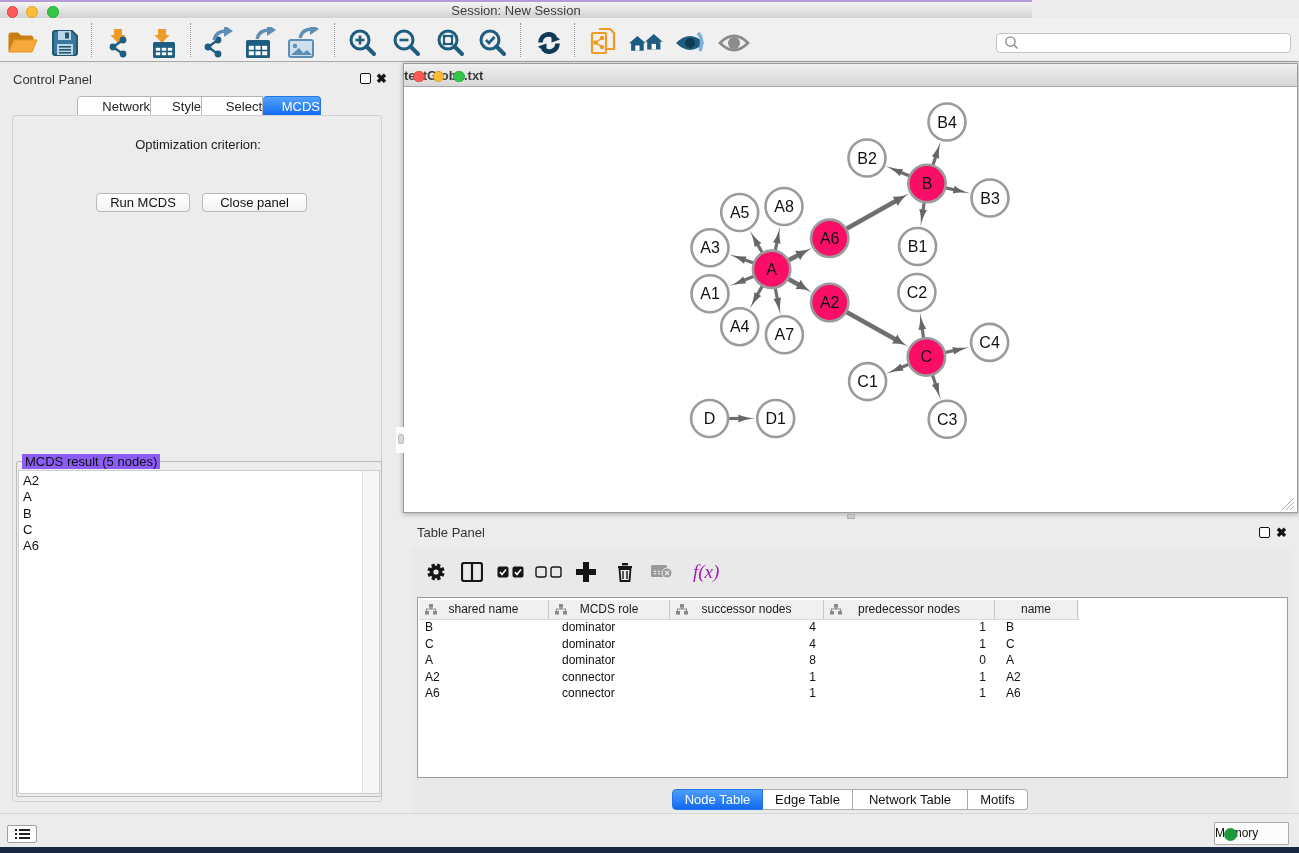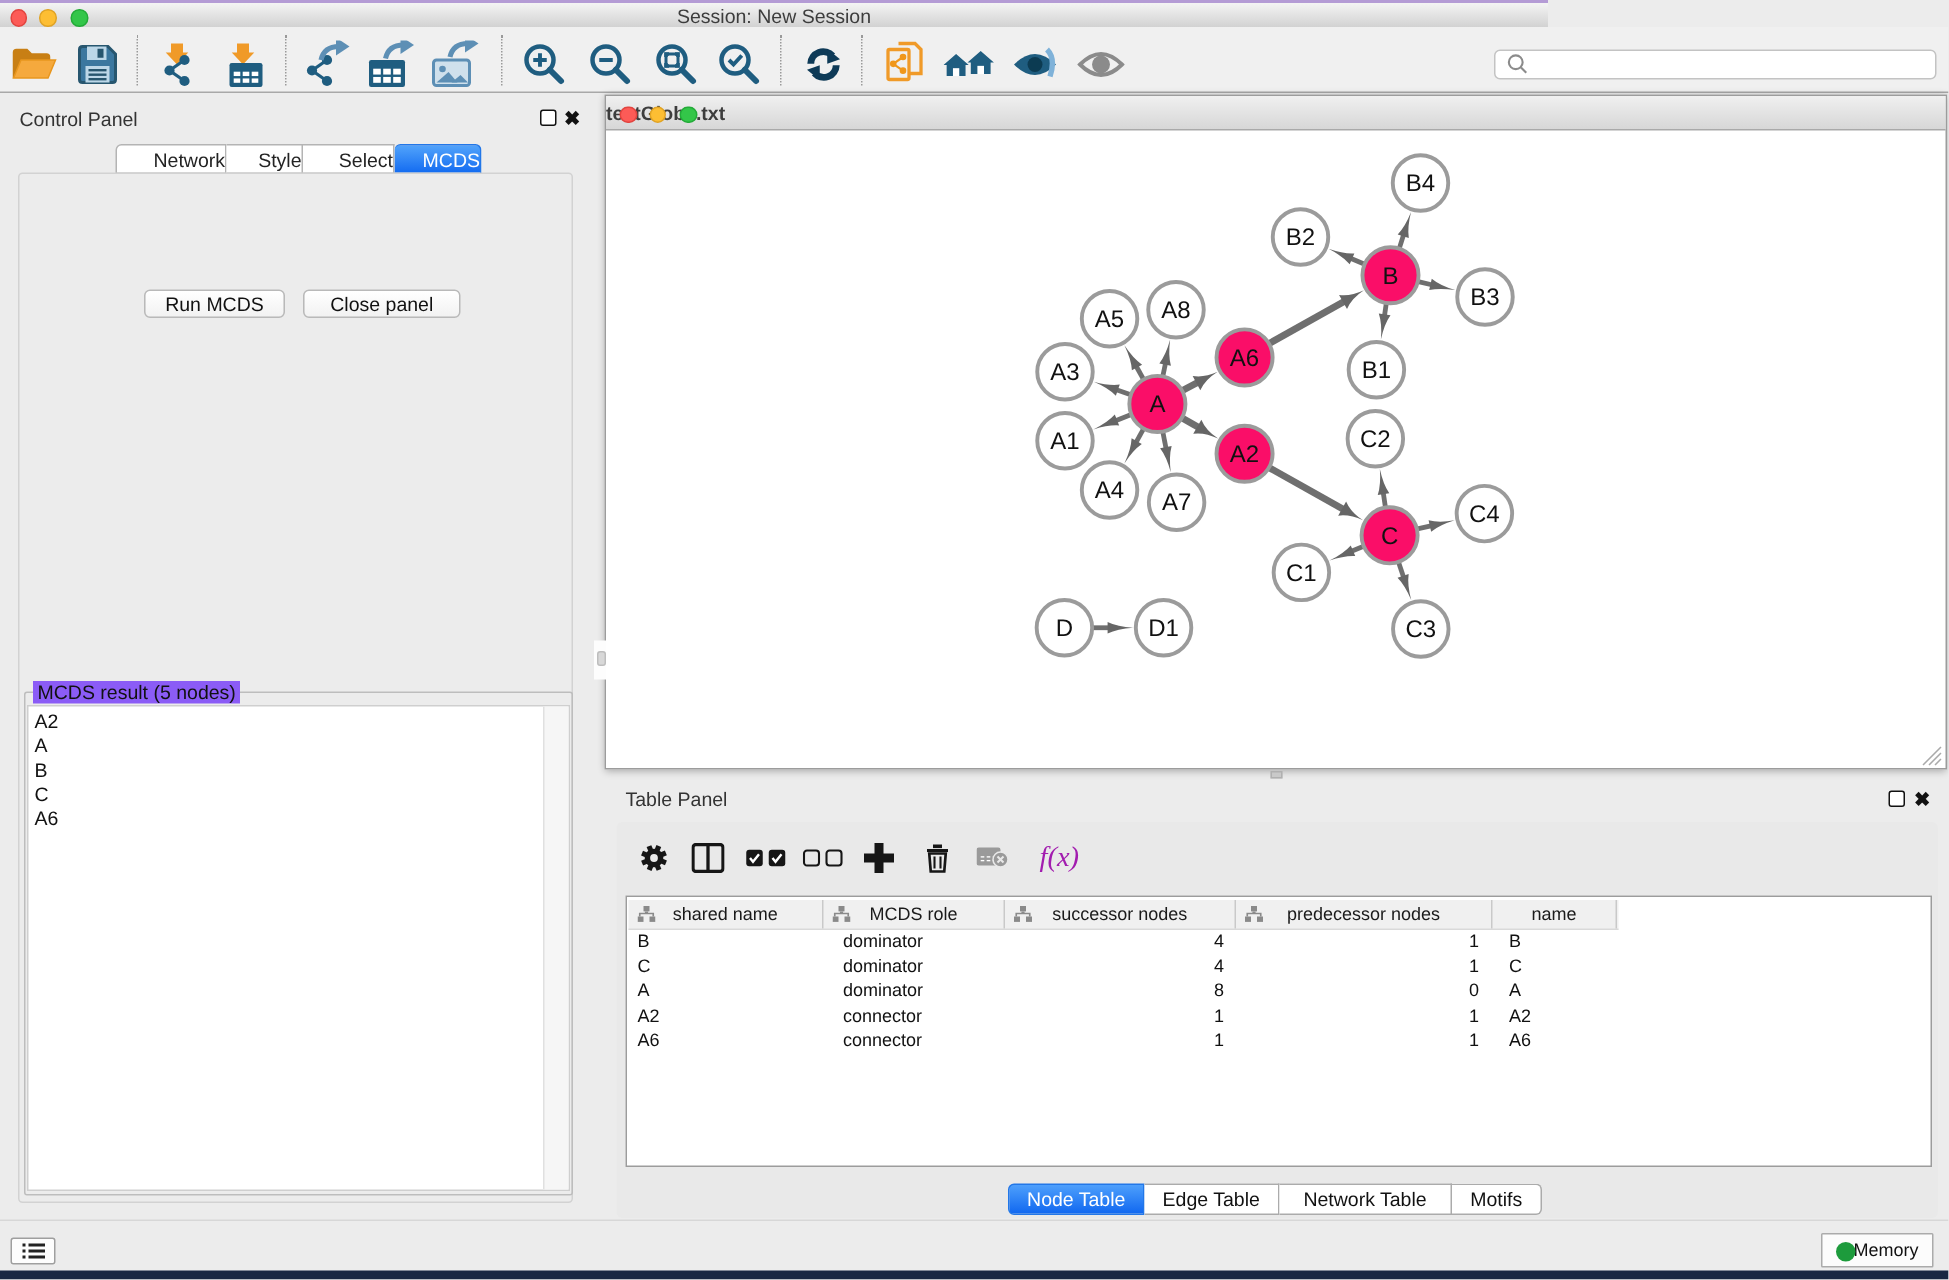--- a/index.html
+++ b/index.html
@@ -41,21 +41,21 @@
 #tbox{position:absolute;left:411px;top:548px;width:881px;height:264px;background:#e9e9e9;border-radius:4px}
 #ttools{position:absolute;left:6px;top:4px;width:869px;height:40px}
 #ttable{position:absolute;left:6px;top:49px;width:871px;height:181px;background:#fff;border:1px solid #9c9c9c}
 #thead{position:absolute;left:1px;top:2px;width:660px;height:20px;background:#f0f0f0;border-bottom:1px solid #d9d9d9;font-size:12px;color:#1a1a1a}
 .th{position:absolute;top:0;height:19px;border-right:1px solid #c9c9c9;text-align:center;line-height:19px}
 .trow{position:absolute;font-size:12px;color:#111;height:16.4px;line-height:16.4px;white-space:nowrap}
 .bt{position:absolute;top:241px;height:21px;font-size:13px;color:#111;background:#fff;border:1px solid #ababab;border-left:none;text-align:center;line-height:20px}
 .bt.sel{background:linear-gradient(#4d9ffc,#1168f0);color:#fff;border-color:#2277e8}
 #statusline{left:0;top:813px;width:1299px;height:0;border-top:1px solid #d7d7d7;position:absolute}
 #lbtn{left:7px;top:825px;width:30px;height:18px;background:#fdfdfd;border:1px solid #9f9f9f;border-radius:2px;position:absolute}
-#membtn{left:1214px;top:822px;width:75px;height:23px;background:#fcfcfc;border:1px solid #ababab;border-radius:1px;font-size:12px;color:#111;text-align:right;line-height:21px;padding-right:9px;position:absolute}
+#membtn{left:1214px;top:822px;width:75px;height:23px;background:#fcfcfc;border:1px solid #ababab;border-radius:1px;font-size:12px;color:#111;line-height:21px;padding-right:9px;position:absolute}
 #memdot{position:absolute;left:9px;top:5px;width:13px;height:13px;border-radius:50%;background:#1d9b3c}
 #dock{left:0;top:847px;width:1299px;height:6px;background:#1a2742;position:absolute}
 </style></head>
 <body>
 <div id="titlebar">
     <div class="t">Session: New Session</div>
 <div class="light" style="left:6.5px;top:4.4px;background:#fc5b57;border:0.5px solid #e2443f"></div>
 <div class="light" style="left:26.4px;top:4.4px;background:#fdbe33;border:0.5px solid #e0a325"></div>
 <div class="light" style="left:47.2px;top:4.4px;background:#33c649;border:0.5px solid #23ab38"></div>
   </div>
@@ -188,20 +188,21 @@
   <div class="hdr">Control Panel</div>
   <div class="wbtn" style="left:360px;top:11px"></div>
   <div class="xbtn" style="left:376px;top:9px">✖</div>
   <div class="tabs">
     <div class="tab" style="width:74px">Network</div>
       <div class="tab" style="width:51px">Style</div>
       <div class="tab" style="width:61px">Select</div>
       <div class="tab sel" style="width:58px">MCDS</div>
   </div>
   <div id="cbody">
+    <div id="optlabel">Optimization criterion:</div>
     <div class="btn" style="left:83px;top:77px;width:94px">Run MCDS</div>
     <div class="btn" style="left:189px;top:77px;width:105px">Close panel</div>
   </div>
   <div id="grp">
       <div class="lbl">MCDS result (5 nodes)</div>
     <div id="grplist">
         <div class="items">A2<br>A<br>B<br>C<br>A6</div>
         <div id="grpsb"></div>
       </div>
   </div>

